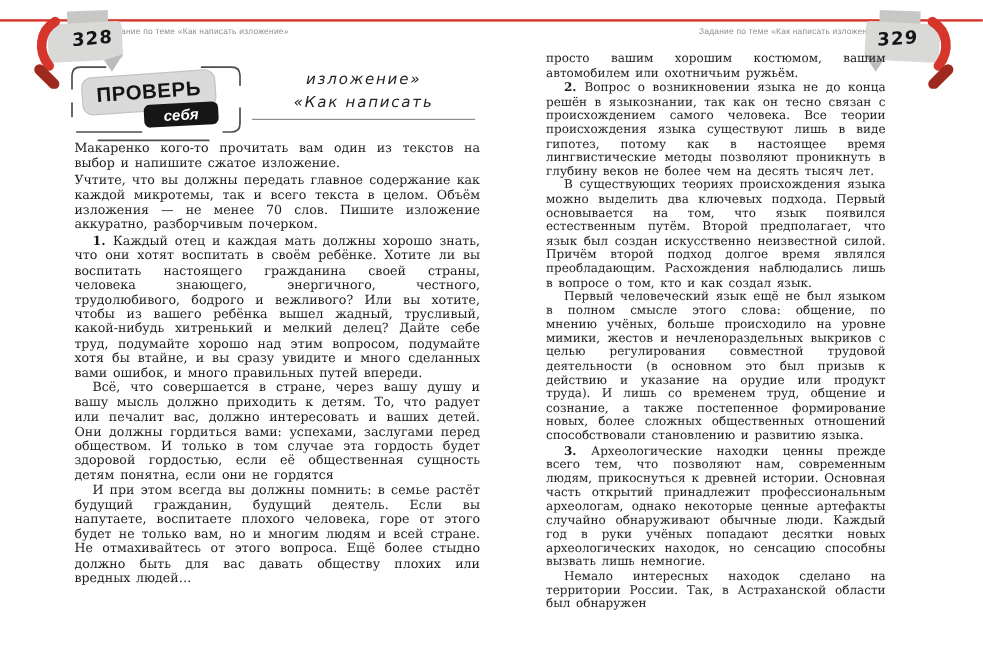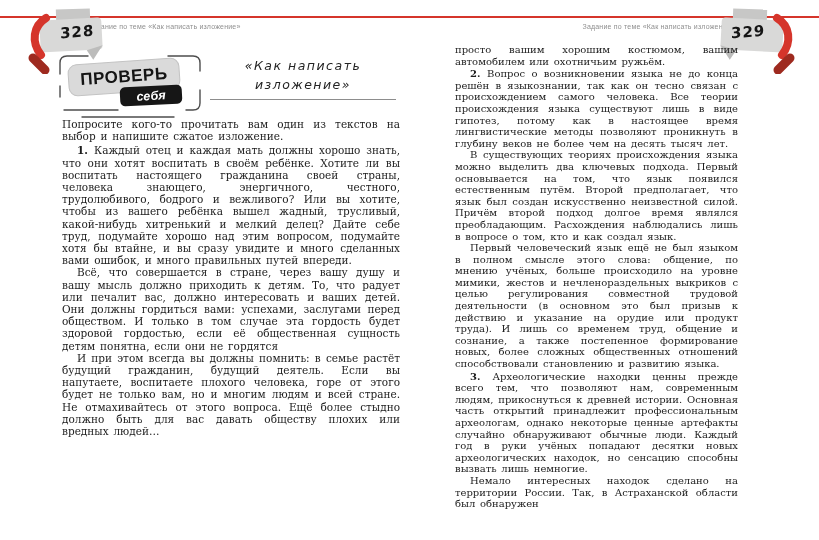--- a/index.html
+++ b/index.html
@@ -101,28 +101,29 @@
         <path d="M4 34 L4 45"></path>
         <path d="M8 58 L62 58"></path>
         <path d="M26 65 L118 65"></path>
       </g>
     </svg>
     <div class="pill-main">ПРОВЕРЬ</div>
     <div class="pill-sub">себя</div>
   </div>
 
   <div class="title-block">
+    <div class="title-line2">изложение»</div>
     <div class="title-line2">«Как написать</div>
-    <div class="title-line2">изложение»</div>
     <div class="title-rule"></div>
   </div>
 
   <div class="body-col left-col">
     <div>
-        <p class="intro">Попросите кого-то прочитать вам один из текстов на выбор и напишите сжатое изложение.</p>
+        <p class="intro">Макаренко кого-то прочитать вам один из текстов на выбор и напишите сжатое изложение.</p>
+        <p class="intro">Учтите, что вы должны передать главное содержание как каждой микротемы, так и всего текста в целом. Объём изложения — не менее 70 слов. Пишите изложение аккуратно, разборчивым почерком.</p>
       </div>
     <div>
         <p class="numbered"><b>1.&nbsp;</b>Каждый отец и каждая мать должны хорошо знать, что они хотят воспитать в своём ребёнке. Хотите ли вы воспитать настоящего гражданина своей страны, человека знающего, энергичного, честного, трудолюбивого, бодрого и вежливого? Или вы хотите, чтобы из вашего ребёнка вышел жадный, трусливый, какой-нибудь хитренький и мелкий делец? Дайте себе труд, подумайте хорошо над этим вопросом, подумайте хотя бы втайне, и вы сразу увидите и много сделанных вами ошибок, и много правильных путей впереди.</p>
         <p class="">Всё, что совершается в стране, через вашу душу и вашу мысль должно приходить к детям. То, что радует или печалит вас, должно интересовать и ваших детей. Они должны гордиться вами: успехами, заслугами перед обществом. И только в том случае эта гордость будет здоровой гордостью, если её общественная сущность детям понятна, если они не гордятся</p>
         <p class="">И при этом всегда вы должны помнить: в семье растёт будущий гражданин, будущий деятель. Если вы напутаете, воспитаете плохого человека, горе от этого будет не только вам, но и многим людям и всей стране. Не отмахивайтесь от этого вопроса. Ещё более стыдно должно быть для вас давать обществу плохих или вредных людей…</p>
       </div>
   </div>
 
   <div class="body-col right-col">
     <p class="continuation">просто вашим хорошим костюмом, вашим автомобилем или охотничьим ружьём.</p>

